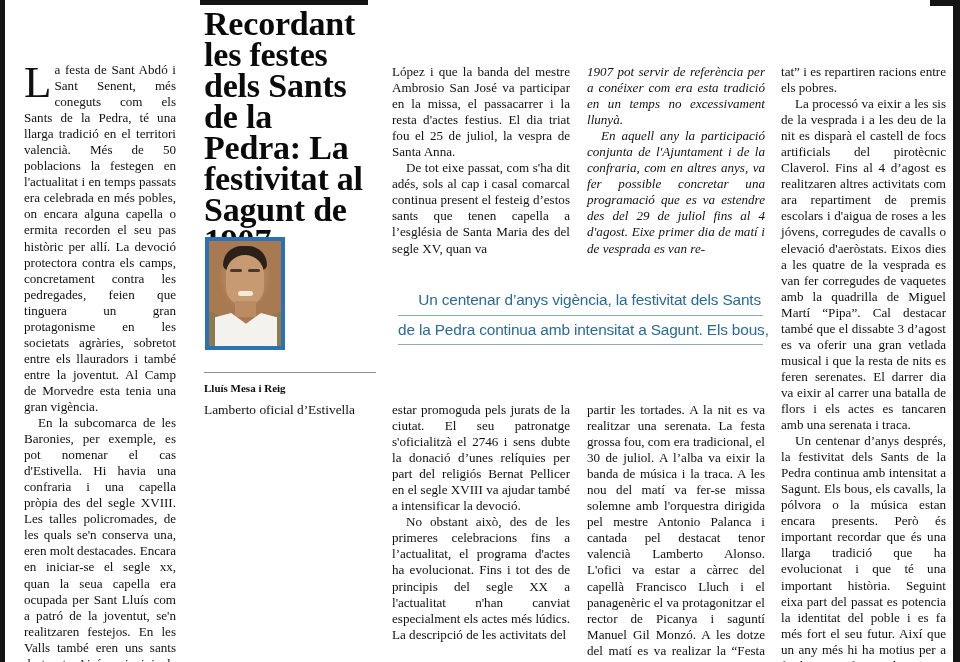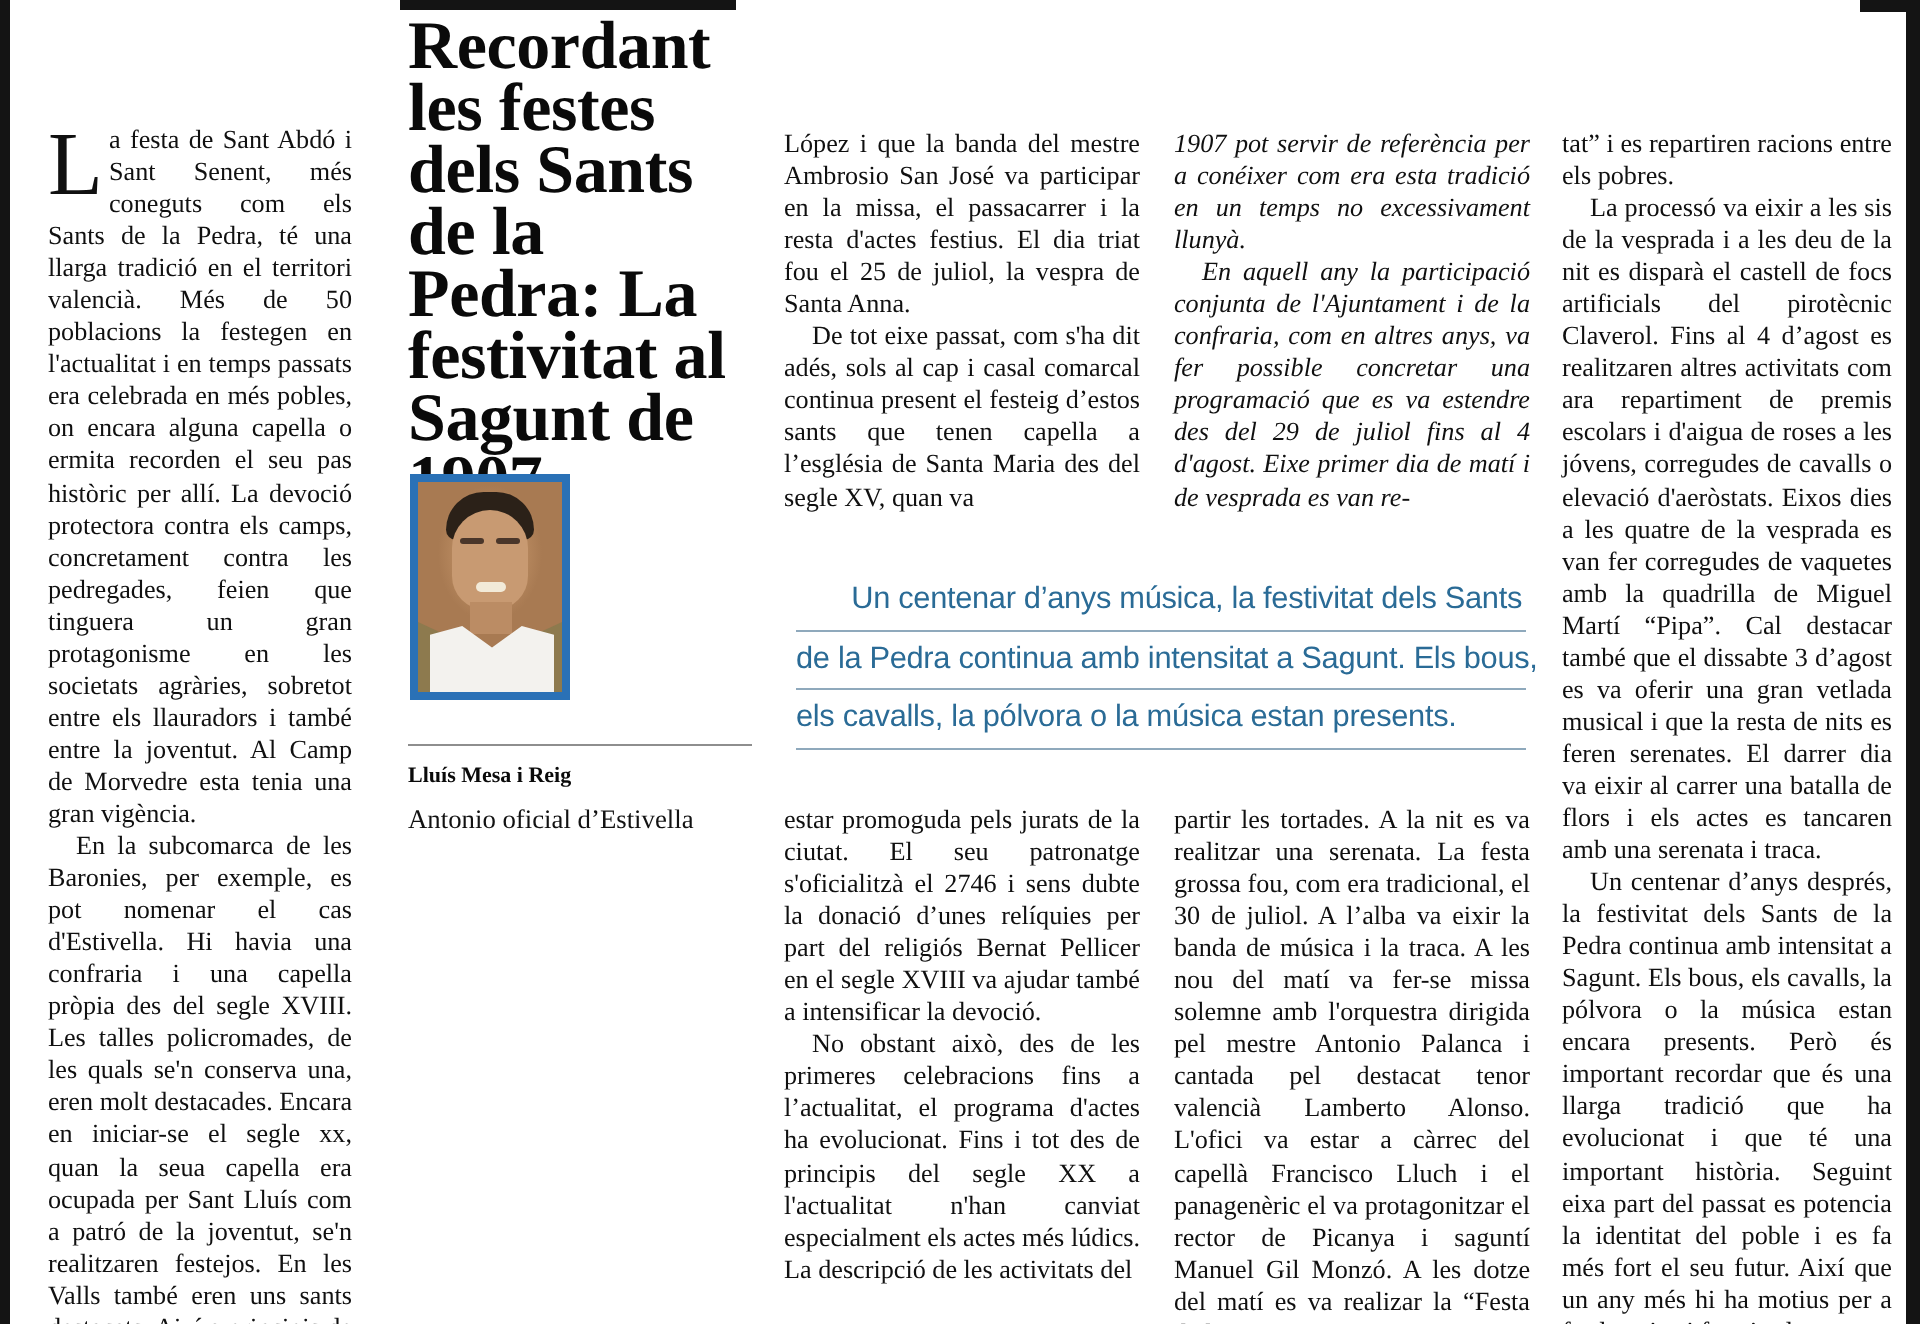--- a/index.html
+++ b/index.html
@@ -163,43 +163,42 @@
       <div class="neck"></div>
       <div class="jacket-l"></div>
       <div class="jacket-r"></div>
       <div class="shirt"></div>
     </div>
   </div>
 
   <div id="byline">
     <div class="rule"></div>
     <p class="byline-name">Lluís Mesa i Reig</p>
-    <p class="byline-role">Antonio oficial d’Estivella</p>
+    <p class="byline-role">Lamberto oficial d’Estivella</p>
   </div>
 
   <div class="col" id="col3t">
     <p class="first">López i que la banda del mestre Ambrosio San José va participar en la missa, el passacarrer i la resta d'actes festius. El dia triat fou el 25 de juliol, la vespra de Santa Anna.</p>
     <p>De tot eixe passat, com s'ha dit adés, sols al cap i casal comarcal continua present el festeig d’estos sants que tenen capella a l’església de Santa Maria des del segle XV, quan va</p>
   </div>
 
   <div class="col" id="col4t">
     <p class="first">1907 pot servir de referència per a conéixer com era esta tradició en un temps no excessivament llunyà.</p>
     <p>En aquell any la participació conjunta de l'Ajuntament i de la confraria, com  en altres anys, va fer possible concretar una programació que es va estendre des del 29 de juliol fins al 4 d'agost. Eixe primer dia de matí i de vesprada es van re-</p>
   </div>
 
   <div class="col" id="col5">
     <p class="first">tat” i es repartiren racions entre els pobres.</p>
     <p>La processó va eixir a les sis de la vesprada i a les deu de la nit es disparà el castell de focs artificials del pirotècnic Claverol.  Fins al 4 d’agost es realitzaren altres activitats com ara repartiment de premis escolars i d'aigua de roses a les jóvens, corregudes de cavalls o elevació d'aeròstats. Eixos dies a les quatre de la vesprada es van fer corregudes de vaquetes amb la quadrilla de Miguel Martí “Pipa”. Cal destacar també que el dissabte 3 d’agost es va oferir una gran vetlada musical i que la resta de nits es feren serenates. El darrer dia va eixir al carrer una batalla de flors i els actes es tancaren amb una serenata i traca.</p>
     <p>Un centenar d’anys després, la festivitat dels Sants de la Pedra continua amb intensitat a Sagunt. Els bous, els cavalls, la pólvora o la música estan encara presents. Però és important recordar que és una llarga tradició que ha evolucionat i que té una important història. Seguint eixa part del passat es potencia la identitat del poble i es fa més fort el seu futur. Així que un any més hi ha motius per a fer-los vius i festejar-los.</p>
   </div>
 
   <div id="pullquote">
-    <div class="pq-line l1">Un centenar d’anys música, la festivitat dels Sants</div>
+    <div class="pq-line l1">Un centenar d’anys vigència, la festivitat dels Sants</div>
     <div class="pq-line l2">de la Pedra continua amb intensitat a Sagunt. Els bous,</div>
-    <div class="pq-line l3">els cavalls, la pólvora o la música estan presents.</div>
   </div>
 
   <div class="col" id="col3b">
     <p class="first">estar promoguda pels jurats de la ciutat. El seu patronatge s'oficialitzà el 2746 i sens dubte la donació d’unes relíquies per part del religiós Bernat Pellicer en el segle XVIII va ajudar també a intensificar la devoció.</p>
     <p>No obstant això, des de les primeres celebracions fins a l’actualitat, el programa d'actes ha evolucionat. Fins i tot des de principis del segle XX a l'actualitat n'han canviat especialment els actes més lúdics. La descripció de les activitats del</p>
   </div>
 
   <div class="col" id="col4b">
     <p class="first">partir les tortades. A la nit es va realitzar una serenata. La festa grossa fou, com era tradicional, el 30 de juliol. A l’alba va eixir la banda de música i la traca. A les nou del matí va fer-se missa solemne amb l'orquestra dirigida pel mestre Antonio Palanca i cantada pel destacat tenor valencià Lamberto Alonso. L'ofici va estar a càrrec del capellà Francisco Lluch i el panagenèric el va protagonitzar el rector de Picanya i saguntí Manuel Gil Monzó. A les dotze del matí es va realizar la “Festa de la Cari-</p>
   </div>

